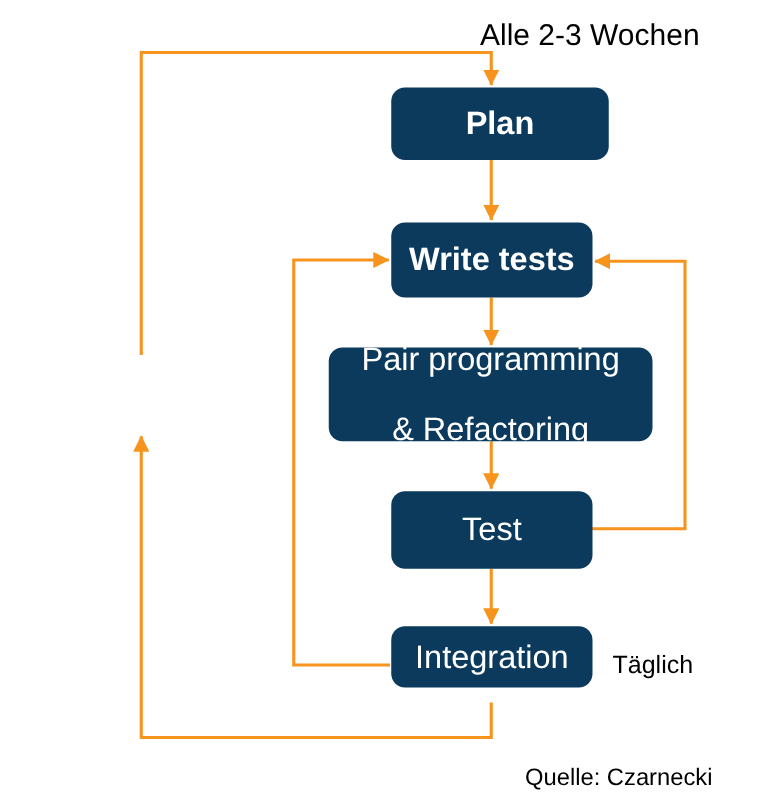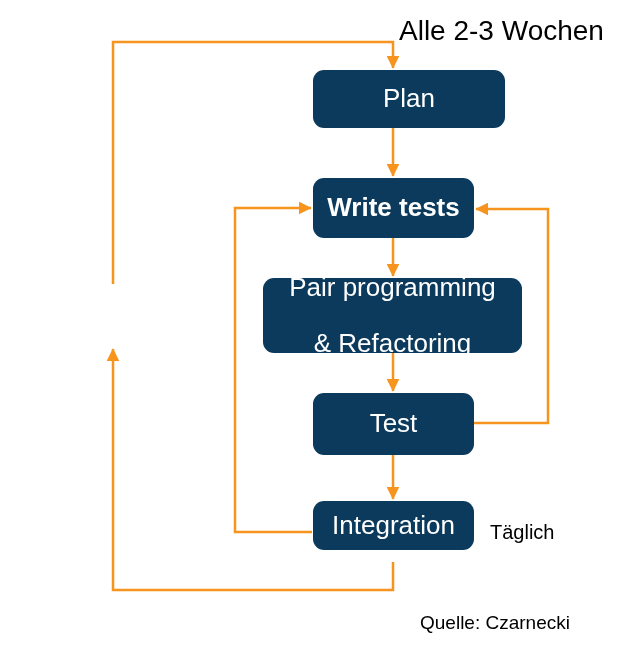--- a/index.html
+++ b/index.html
@@ -39,32 +39,32 @@
     border-radius: 11px;
     color: var(--node-text);
     display: flex;
     flex-direction: column;
     align-items: center;
     justify-content: center;
     text-align: center;
     font-size: 26px;
     line-height: 1.22;
   }
-  .node-plan        { left: 313px; top:  70px; width: 192px; height: 58px; }
+  .node-plan        { left: 313px; top:  70px; width: 174px; height: 58px; font-weight: bold; }
   .node-write-tests { left: 313px; top: 178px; width: 161px; height: 60px; font-weight: bold; }
   .node-pair        { left: 263px; top: 278px; width: 259px; height: 75px; gap: 24px; }
   .node-test        { left: 313px; top: 393px; width: 161px; height: 62px; }
   .node-integration { left: 313px; top: 501px; width: 161px; height: 49px; }
   .node-release     { left:  33px; top: 284px; width: 160px; height: 63px; }
   .annotation {
     position: absolute;
     color: var(--annotation-text);
     white-space: nowrap;
   }
-  .annotation-top    { left: 399px; top:  15px; font-size: 28px; }
+  .annotation-top    { left: 384px; top:  15px; font-size: 24px; }
   .annotation-daily  { left: 490px; top: 521px; font-size: 20px; }
   .annotation-source { left: 420px; top: 612px; font-size: 19px; }
 </style>
 </head>
 <body>
 
 <div class="canvas">
 
   <svg class="arrow-layer" viewBox="0 0 623 645" xmlns="http://www.w3.org/2000/svg">
     <defs>

